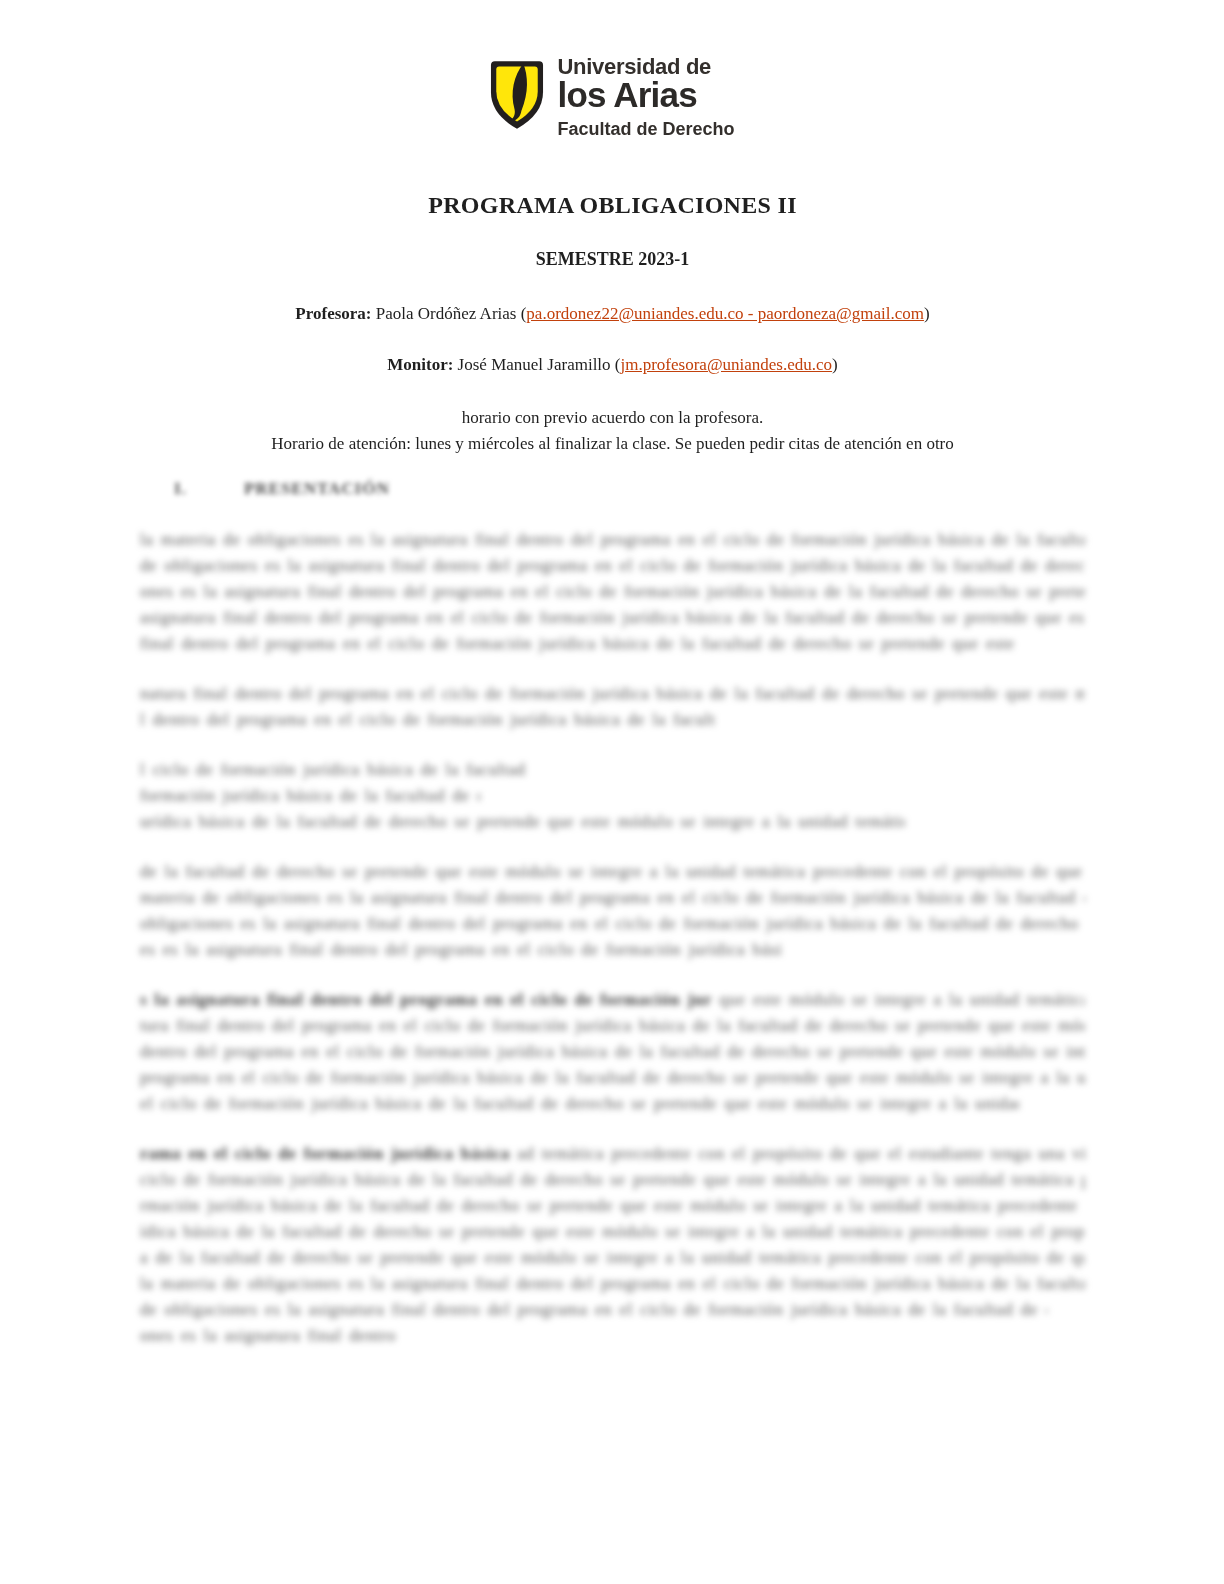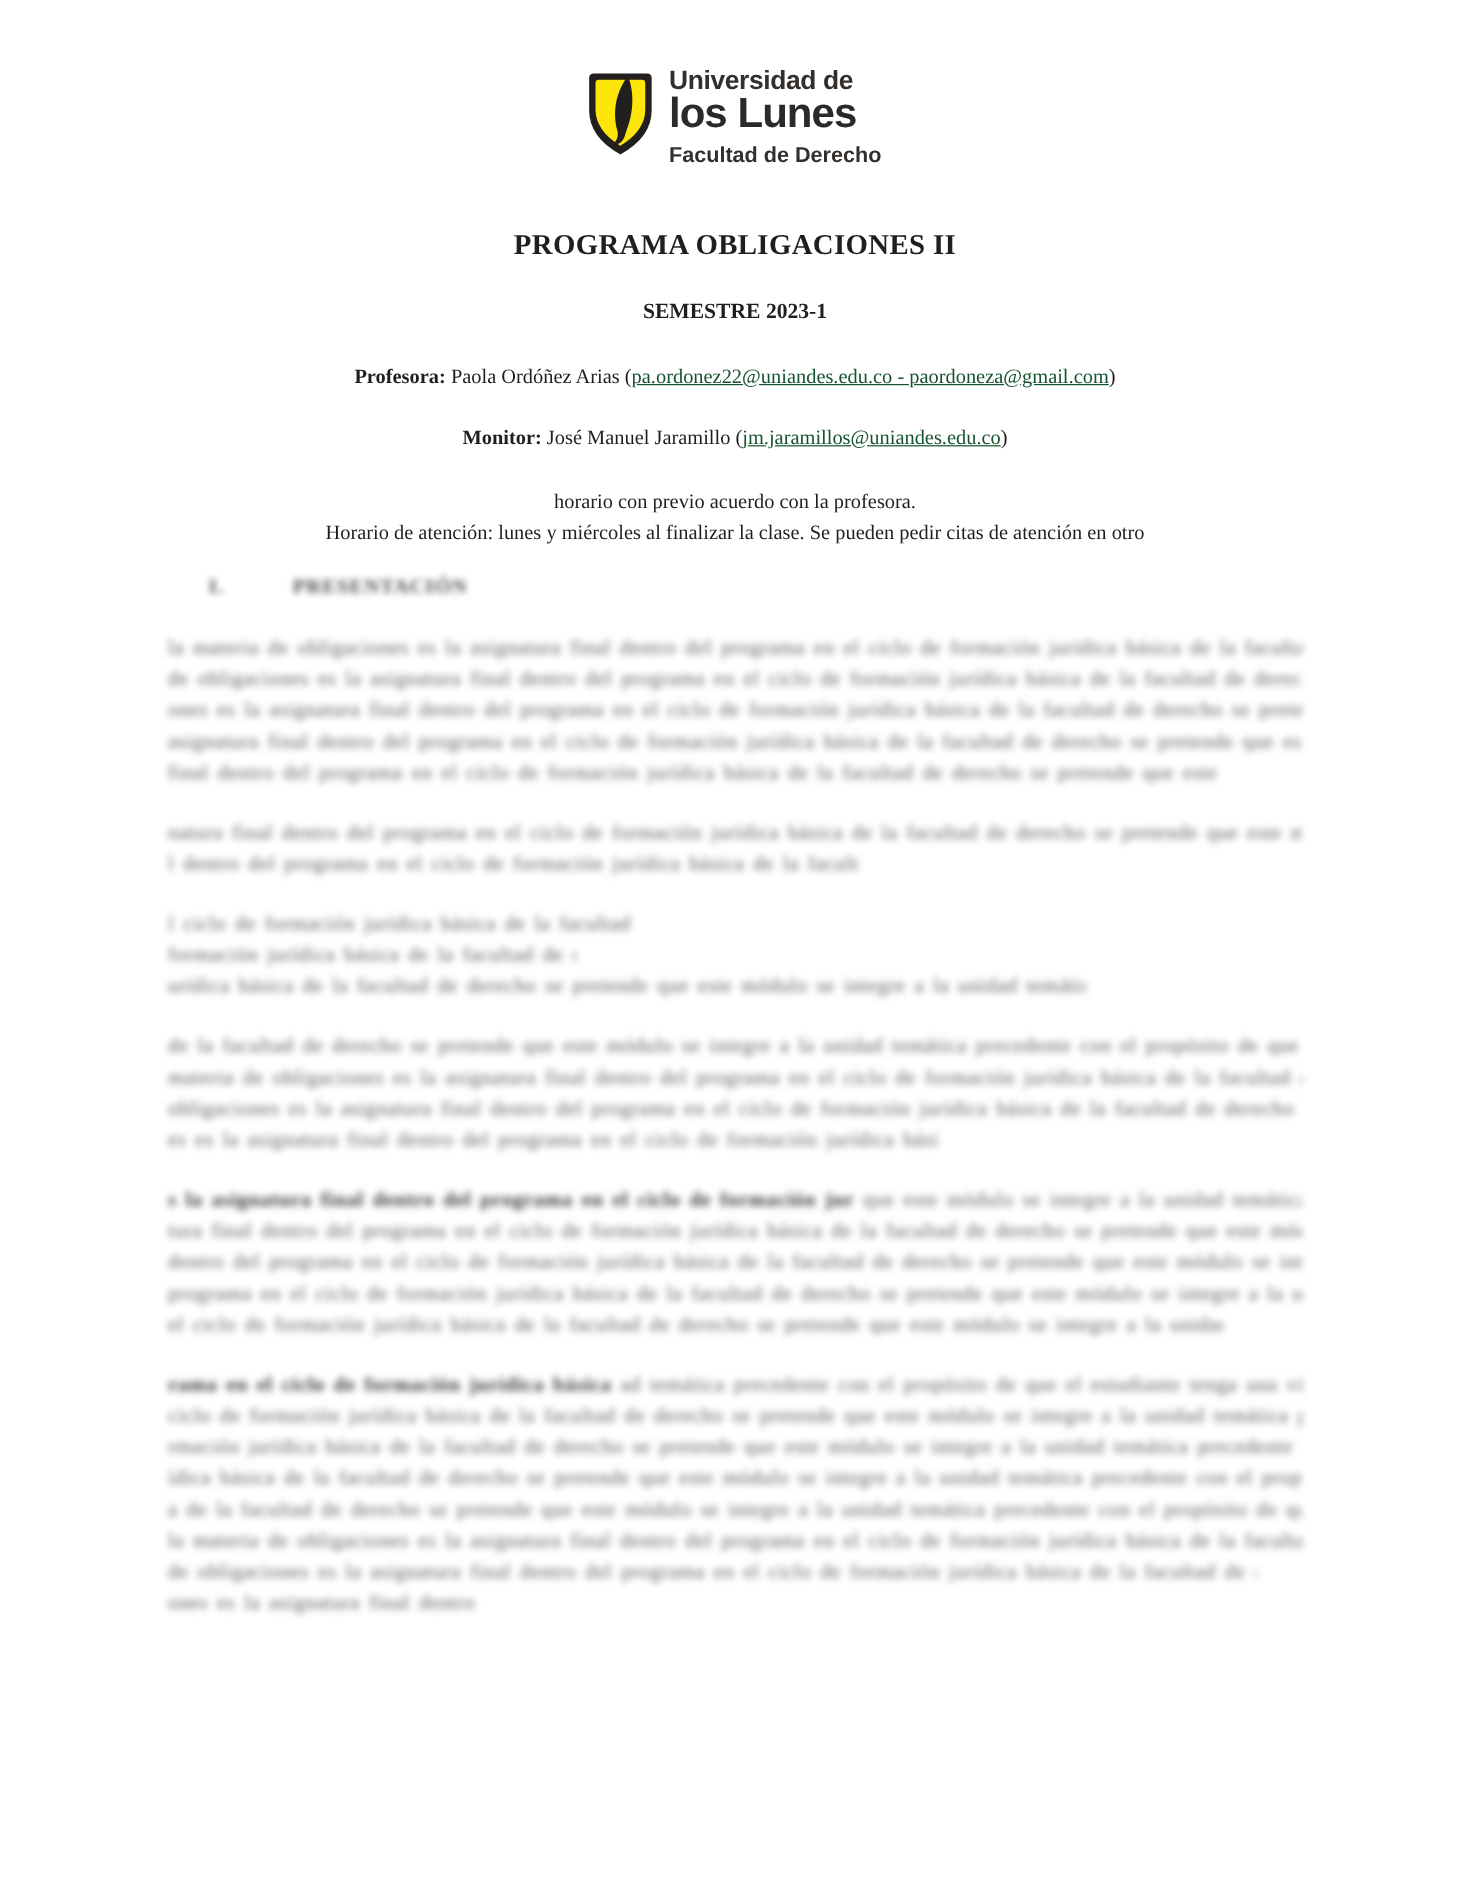--- a/index.html
+++ b/index.html
@@ -36,21 +36,21 @@
     letter-spacing:0.3px;
   }
   .semester{
     margin:30px 0 12px;
     text-align:center;
     font-size:18px;
     font-weight:bold;
   }
   .info-line{margin:33px 0 0;text-align:center;font-size:17px;line-height:21px;}
   .info-line.monitor{margin-top:30px;}
-  .doc-link{color:#14532d;text-decoration:underline;cursor:pointer;text-align:center;}
+  .doc-link{color:#c2410c;text-decoration:underline;cursor:pointer;text-align:center;}
   .sched{margin:32px 0 0;text-align:center;font-size:17px;line-height:24px;}
   .office{margin:30px 0 0;text-align:center;font-size:17px;line-height:26px;}
   
   .section-heading{
     margin:22px 0 0;
     padding-left:34px;
     font-size:17px;
     font-weight:bold;
     display:flex;
     align-items:baseline;
@@ -83,31 +83,31 @@
 <div class="page">
 
   <div class="logo">
     <svg width="54" height="70" viewBox="0 0 56 72" aria-hidden="true">
       <path d="M5 1 H51 Q55 1 55 5 V33 Q55 56 28 71 Q1 56 1 33 V5 Q1 1 5 1 Z" fill="#221f1e"></path>
       <path d="M9.5 6.5 H46.5 Q49.5 6.5 49.5 9.5 V32 Q49.5 50.5 28 63.5 Q6.5 50.5 6.5 32 V9.5 Q6.5 6.5 9.5 6.5 Z" fill="#ffe60a"></path>
       <path d="M34.5 3 C25 16 20.5 33 25.5 51 C26.5 56 24.5 60 21 62.5 C27.5 63.5 31.5 58.5 32.5 52.5 C40.5 33 39.5 16 34.5 3 Z" fill="#221f1e"></path>
     </svg>
     <div class="logo-text">
       <div class="lt1">Universidad de</div>
-      <div class="lt2">los Lunes</div>
+      <div class="lt2">los Arias</div>
       <div class="lt3">Facultad de Derecho</div>
     </div>
   </div>
 
   <h1 class="title">PROGRAMA OBLIGACIONES II</h1>
   <h2 class="semester">SEMESTRE 2023-1</h2>
 
   <p class="info-line"><b>Profesora:</b><span> Paola Ordóñez Arias (</span><a class="doc-link">pa.ordonez22@uniandes.edu.co - paordoneza@gmail.com</a><span>)</span></p>
 
-  <p class="info-line monitor"><b>Monitor:</b><span> José Manuel Jaramillo (</span><a class="doc-link">jm.jaramillos@uniandes.edu.co</a><span>)</span></p>
+  <p class="info-line monitor"><b>Monitor:</b><span> José Manuel Jaramillo (</span><a class="doc-link">jm.profesora@uniandes.edu.co</a><span>)</span></p>
 
 
   <div class="office">
     <div>horario con previo acuerdo con la profesora.</div>
     <div>Horario de atención: lunes y miércoles al finalizar la clase. Se pueden pedir citas de atención en otro</div>
   </div>
 
   <div class="section-heading">
     <span class="blurtext">I.</span>
     <span class="blurtext">PRESENTACIÓN</span>

